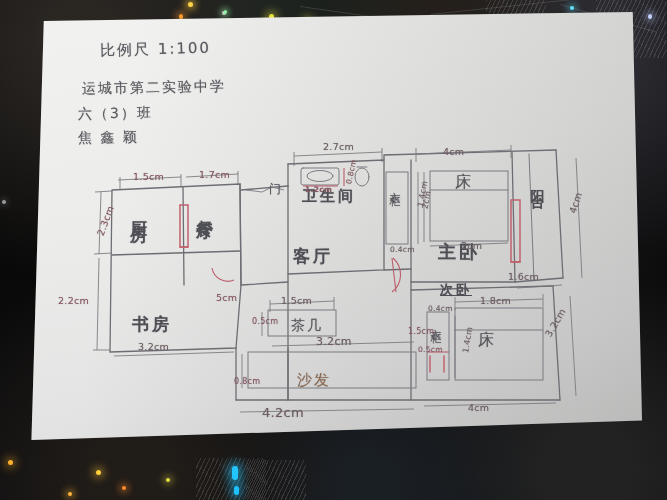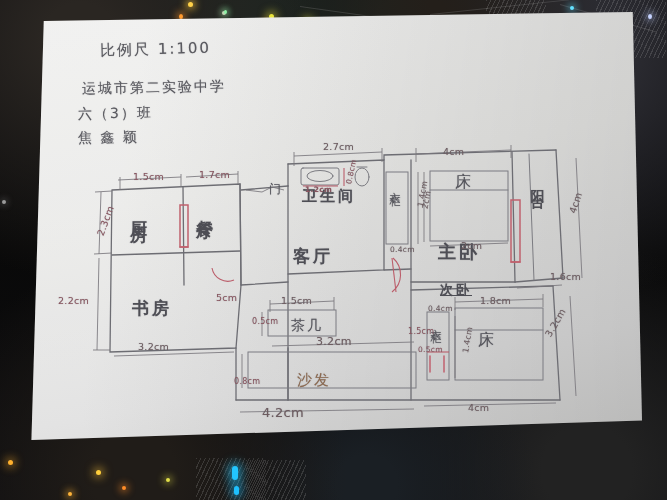--- a/index.html
+++ b/index.html
@@ -222,21 +222,21 @@
       <path class="dimline" d="M240,412 L414,409"></path>
 
       <path class="dimline" d="M455,316 L455,378"></path>
 
       <path class="dimline" d="M246,190 L262,192 L272,187 L284,190"></path>
     </g>
   </svg>
 
   <div class="hand room" style="left:130px;top:208px;writing-mode:vertical-rl;letter-spacing:4px;">厨房</div>
   <div class="hand room" style="left:196px;top:206px;writing-mode:vertical-rl;letter-spacing:4px;">餐厅</div>
-  <div class="hand room" style="left:132px;top:300px;font-family:Liberation Serif, serif;">书房</div>
+  <div class="hand room" style="left:132px;top:316px;font-family:Liberation Serif, serif;">书房</div>
   <div class="hand room" style="left:302px;top:189px;font-size:15px;">卫生间</div>
   <div class="hand room" style="left:293px;top:248px;">客厅</div>
   <div class="hand room" style="left:438px;top:243px;font-size:18px;">主卧</div>
   <div class="hand room" style="left:440px;top:283px;font-size:13px;text-decoration:underline;">次卧</div>
   <div class="hand room" style="left:531px;top:178px;writing-mode:vertical-rl;letter-spacing:5px;font-size:14px;">阳台</div>
 
   <div class="hand furn" style="left:455px;top:174px;font-size:16px;">床</div>
   <div class="hand furn" style="left:478px;top:332px;font-size:16px;">床</div>
   <div class="hand furn" style="left:389px;top:183px;writing-mode:vertical-rl;letter-spacing:4px;font-size:11px;">衣柜</div>
   <div class="hand furn" style="left:430px;top:320px;writing-mode:vertical-rl;letter-spacing:4px;font-size:11px;">衣柜</div>
@@ -252,21 +252,21 @@
   <div class="hand dimr" style="left:216px;top:293px;">5cm</div>
   <div class="hand dim" style="left:323px;top:142px;">2.7cm</div>
   <div class="hand dimr" style="left:305px;top:186px;font-size:7.5px;font-weight:bold;">1.2cm</div>
   <div class="hand dimr" style="left:339px;top:168px;font-size:7.5px;transform:rotate(-78deg);">0.8cm</div>
   <div class="hand dim" style="left:443px;top:147px;">4cm</div>
   <div class="hand dim" style="left:410px;top:190px;font-size:8px;transform:rotate(-80deg);">1.4cm</div>
   <div class="hand dim" style="left:390px;top:246px;font-size:7.5px;">0.4cm</div>
   <div class="hand dim" style="left:418px;top:196px;font-size:8px;transform:rotate(-80deg);">2cm</div>
   <div class="hand dim" style="left:461px;top:241px;">2cm</div>
   <div class="hand dim" style="left:565px;top:198px;transform:rotate(-72deg);">4cm</div>
-  <div class="hand dim" style="left:550px;top:272px;">1.6cm</div>
+  <div class="hand dim" style="left:508px;top:272px;">1.6cm</div>
   <div class="hand dim" style="left:540px;top:318px;transform:rotate(-60deg);">3.2cm</div>
   <div class="hand dim" style="left:428px;top:305px;font-size:7.5px;">0.4cm</div>
   <div class="hand dim" style="left:455px;top:336px;font-size:8px;transform:rotate(-80deg);">1.4cm</div>
   <div class="hand dim" style="left:480px;top:296px;">1.8cm</div>
   <div class="hand dimr" style="left:408px;top:328px;font-size:8px;">1.5cm</div>
   <div class="hand dimr" style="left:418px;top:346px;font-size:7.5px;">0.5cm</div>
   <div class="hand dim" style="left:468px;top:403px;">4cm</div>
   <div class="hand dim" style="left:281px;top:296px;">1.5cm</div>
   <div class="hand dimr" style="left:252px;top:318px;font-size:8px;">0.5cm</div>
   <div class="hand dim" style="left:316px;top:336px;font-size:11px;">3.2cm</div>

